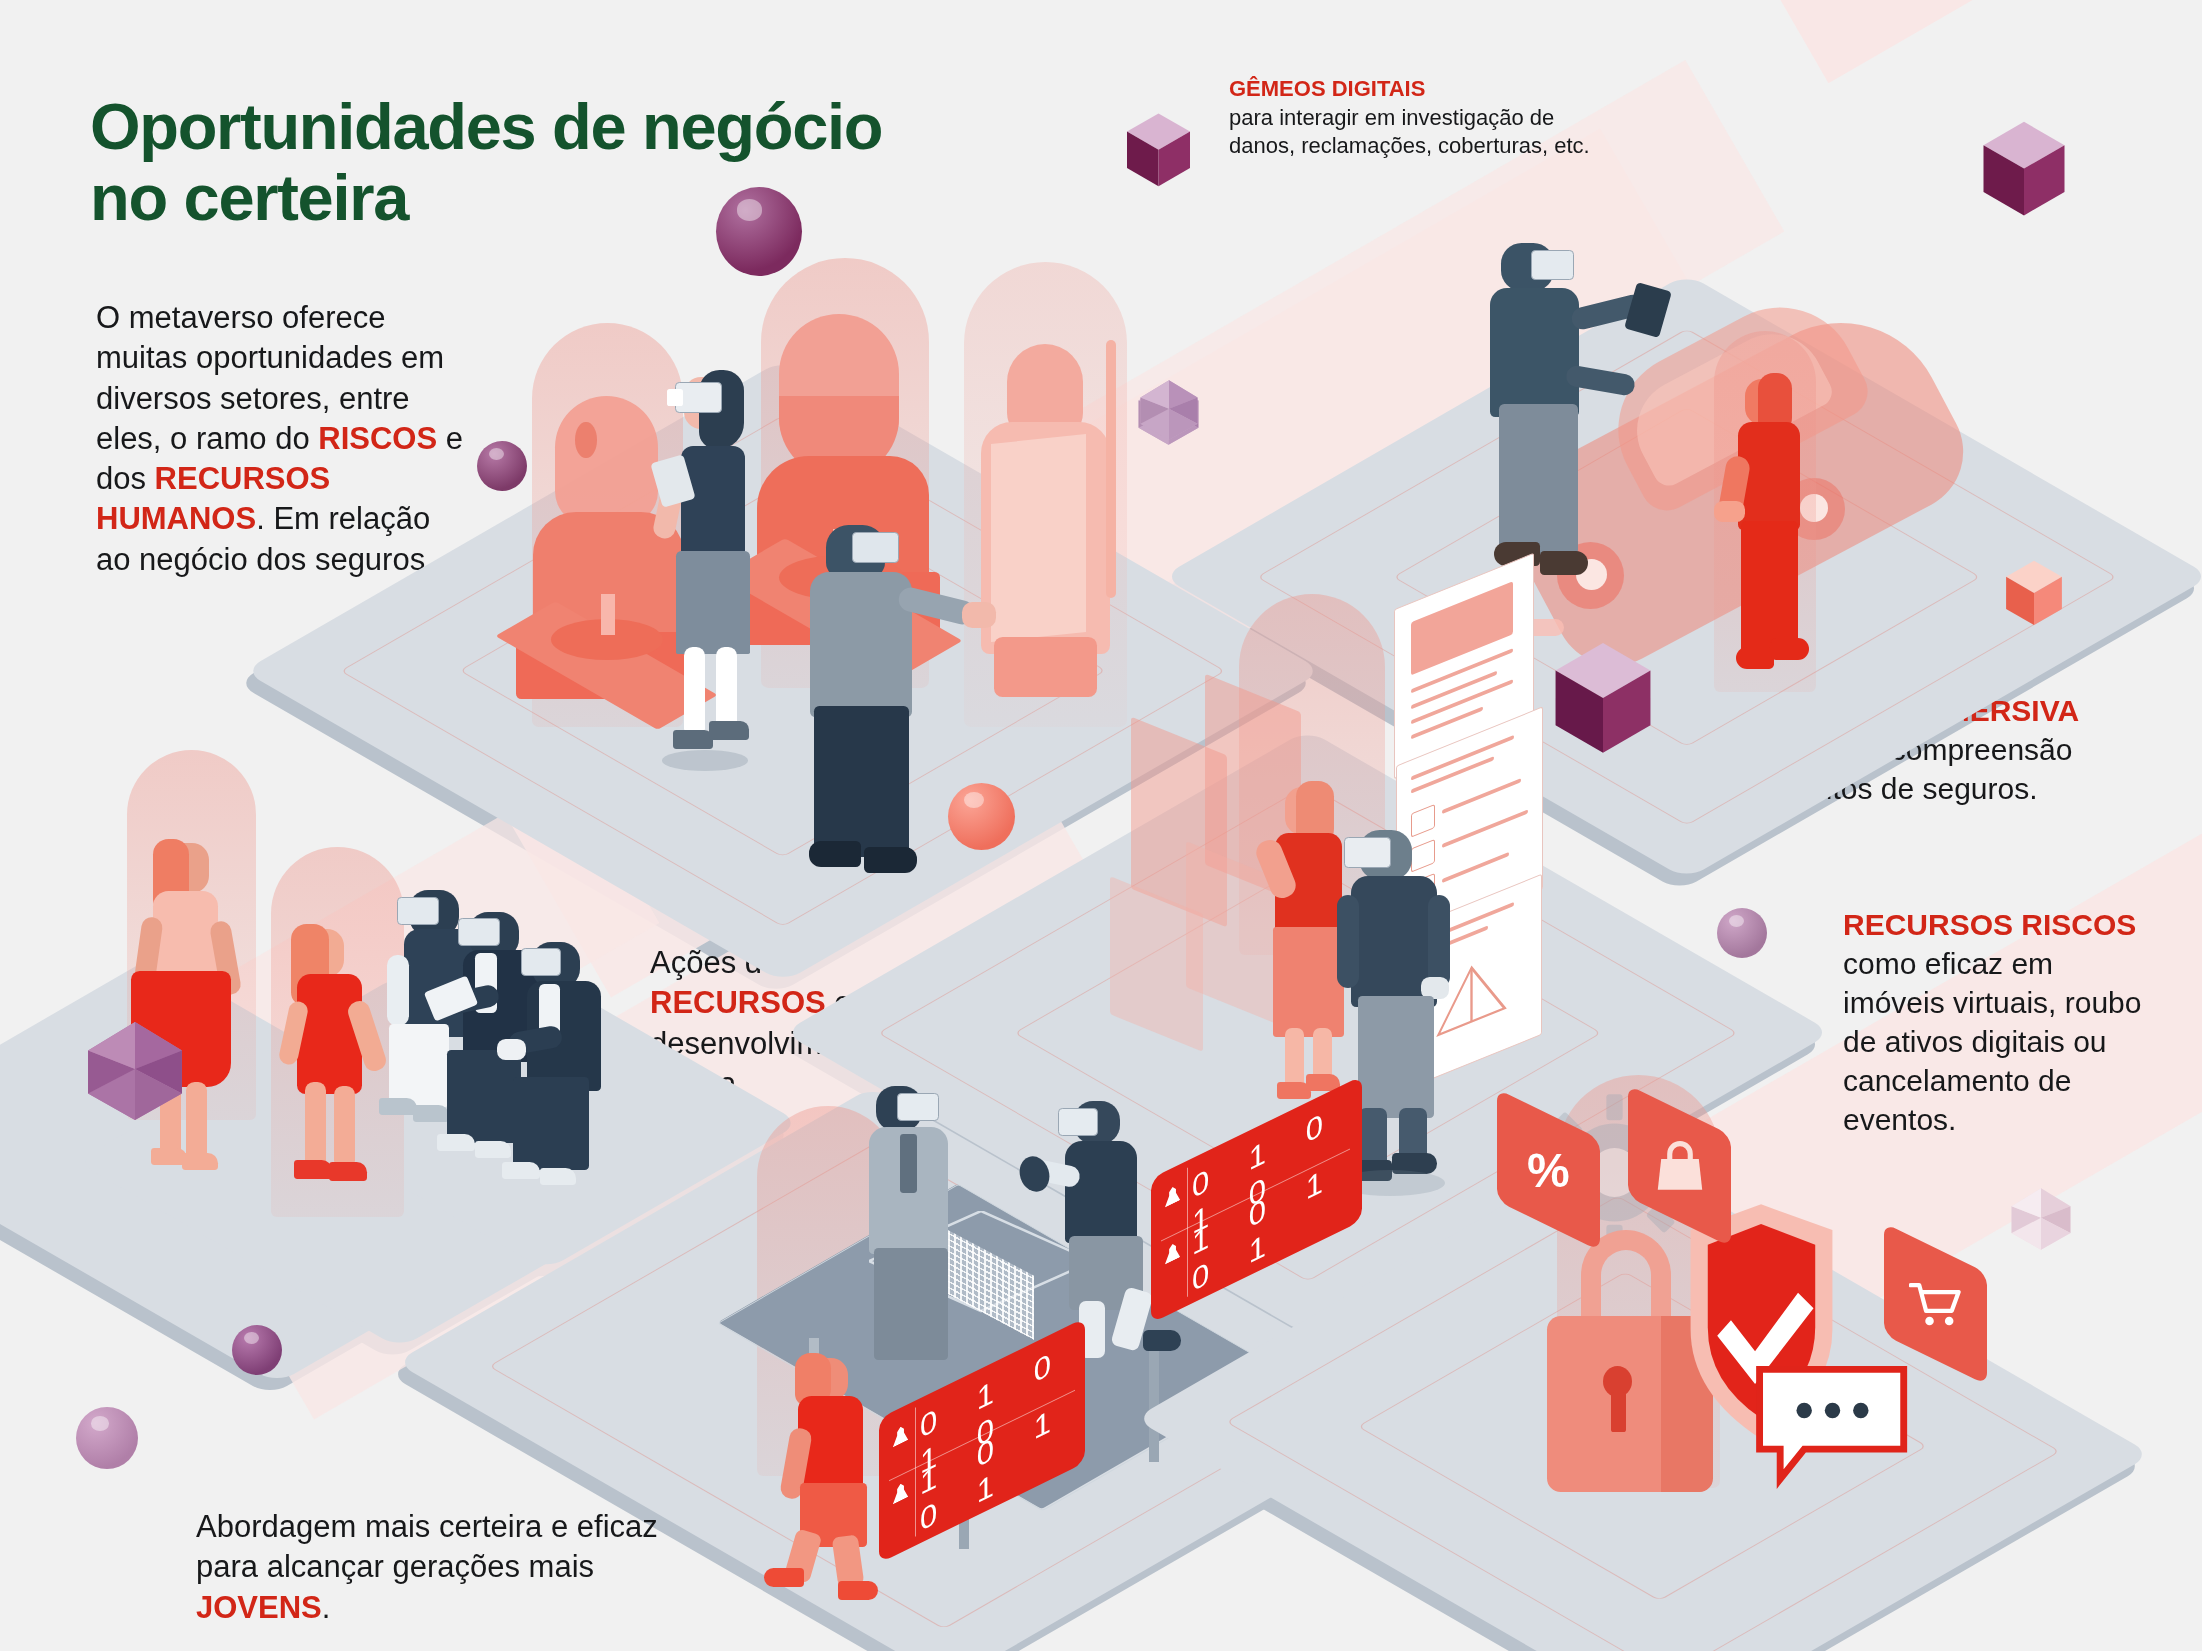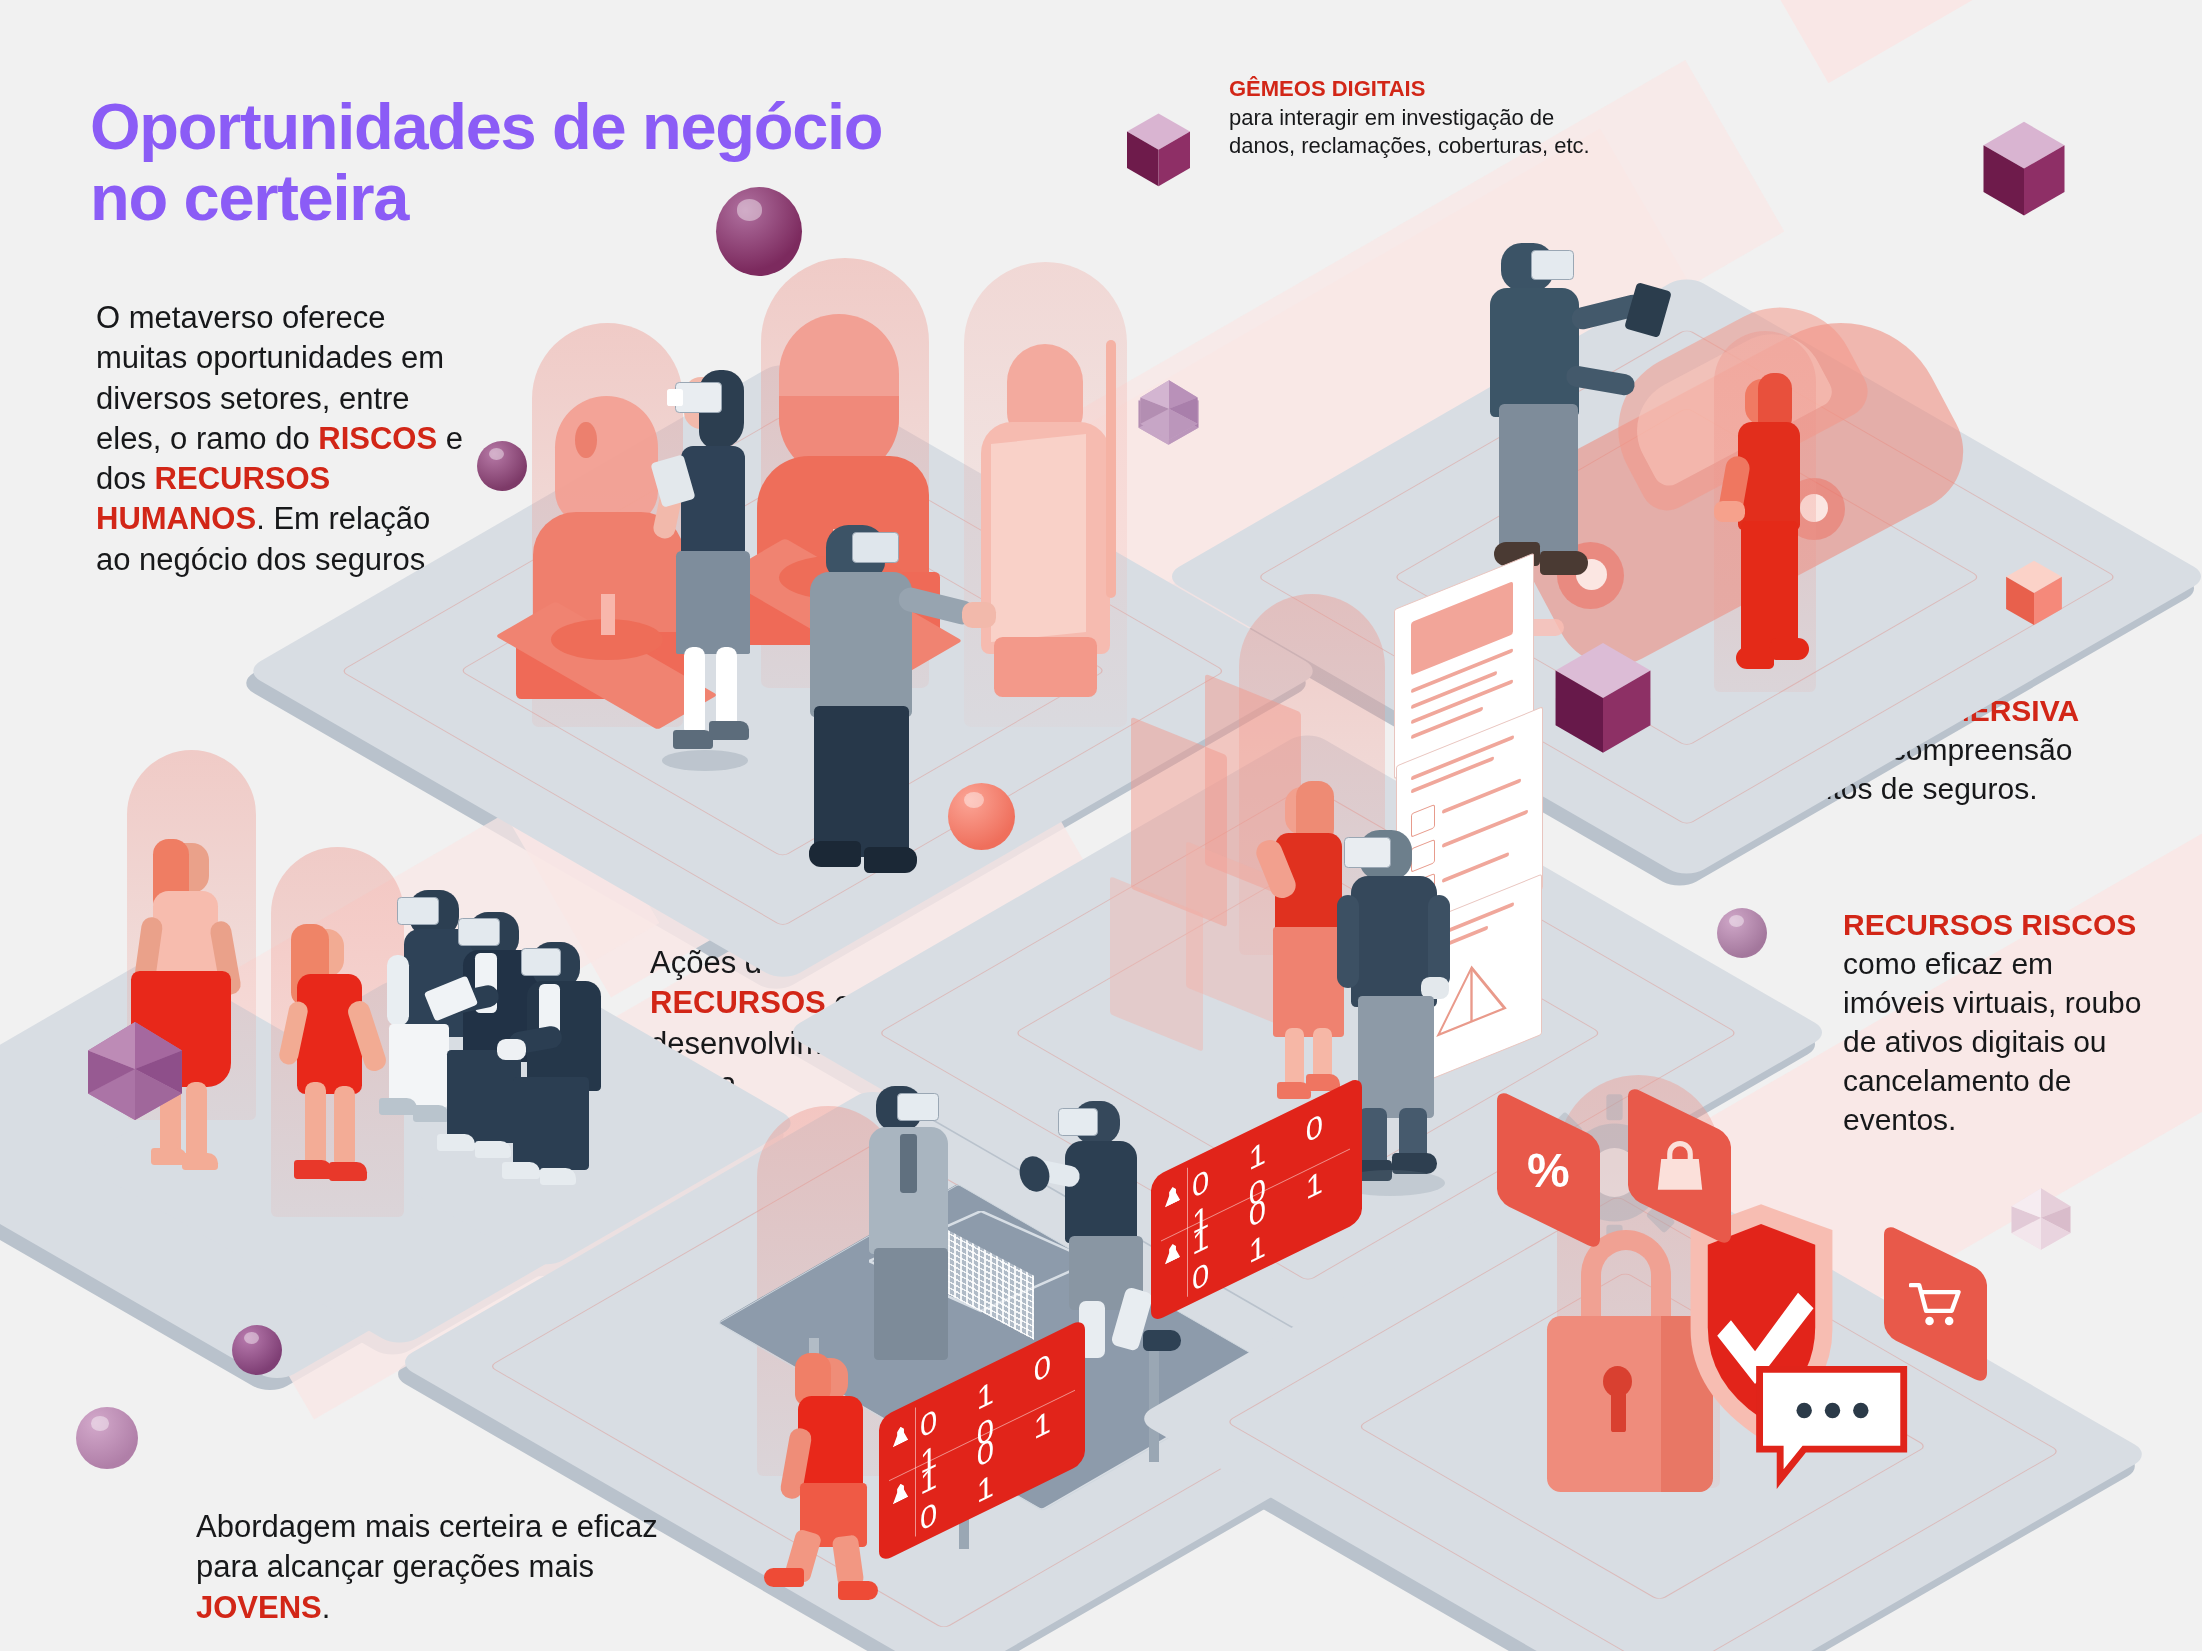--- a/index.html
+++ b/index.html
@@ -17,21 +17,21 @@
   .band{position:absolute;background:#f9e7e6;transform:rotate(-30deg);transform-origin:0 0;pointer-events:none;}
 
   
   .tblock{position:absolute;color:#17181a;line-height:1.30;}
   .red{color:#d22617;font-weight:700;}
   .hd-red{color:#d22617;font-weight:700;}
 
   #title{
     position:absolute;left:90px;top:47px;width:1032px;
     font-size:65px;font-weight:800;letter-spacing:-1.3px;
-    line-height:1.10;color:#8b5cf6;
+    line-height:1.10;color:#14532d;
   }
   #intro{left:96px;top:267px;width:370px;font-size:31px;}
   #twins{left:1229px;top:53px;width:370px;font-size:22px;}
   #immersive{left:1699px;top:661px;width:430px;font-size:30px;}
   #risks{left:1843px;top:875px;width:318px;font-size:30px;}
   #marketing{left:650px;top:912px;width:301px;font-size:31px;}
   #young{left:196px;top:1476px;width:516px;font-size:31px;}
   #footer{position:absolute;left:1491px;top:1557px;font-size:23px;letter-spacing:0.4px;color:#17181a;}
 
   

